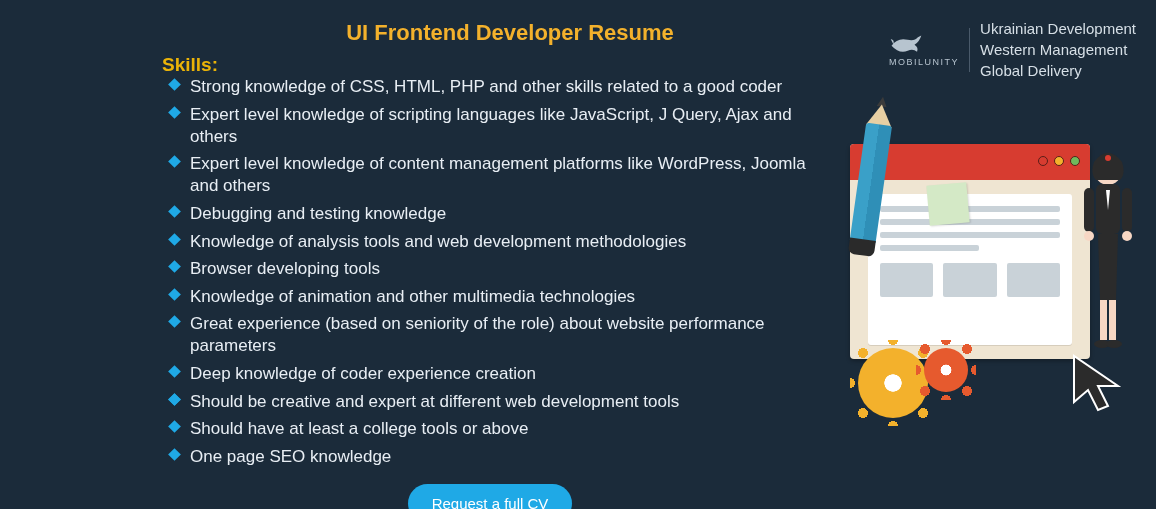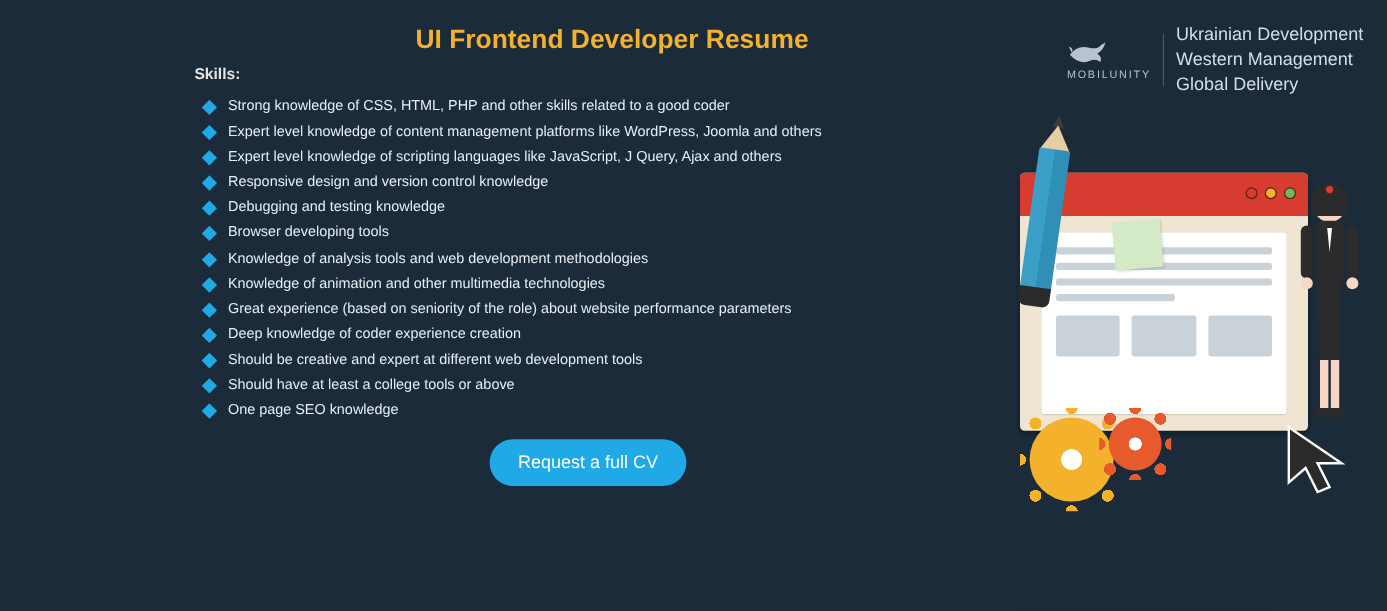--- a/index.html
+++ b/index.html
@@ -23,31 +23,31 @@
   }
   .title {
     color: #f3b12c;
     font-size: 22px;
     font-weight: bold;
     text-align: center;
     margin-bottom: 8px;
     margin-left: 40px;
   }
   .skills-heading {
-    color: #e5e5e5;
-    font-size: 13px;
+    color: #eab308;
+    font-size: 19px;
     font-weight: bold;
-    margin-bottom: 12px;
+    margin-bottom: 0;
     margin-left: -8px;
   }
   .skills-list {
     list-style: none;
   }
   .skills-list li {
-    font-size: 12px;
+    font-size: 17px;
     line-height: 1.3;
     margin-bottom: 5.5px;
     padding-left: 20px;
     position: relative;
     color: #e8eef4;
   }
   .skills-list li .diamond {
     position: absolute;
     left: 0;
     top: 4px;
@@ -218,26 +218,25 @@
 </head>
 <body>
 
 <div class="container">
 
   <div class="main">
     <h1 class="title">UI Frontend Developer Resume</h1>
     <h2 class="skills-heading">Skills:</h2>
     <ul class="skills-list" id="skills-list">
         <li><span class="diamond"></span><span>Strong knowledge of CSS, HTML, PHP and other skills related to a good coder</span></li>
+        <li><span class="diamond"></span><span>Expert level knowledge of scripting languages like JavaScript, J Query, Ajax and others</span></li>
         <li><span class="diamond"></span><span>Expert level knowledge of content management platforms like WordPress, Joomla and others</span></li>
-        <li><span class="diamond"></span><span>Expert level knowledge of scripting languages like JavaScript, J Query, Ajax and others</span></li>
-        <li><span class="diamond"></span><span>Responsive design and version control knowledge</span></li>
         <li><span class="diamond"></span><span>Debugging and testing knowledge</span></li>
+        <li><span class="diamond"></span><span>Knowledge of analysis tools and web development methodologies</span></li>
         <li><span class="diamond"></span><span>Browser developing tools</span></li>
-        <li><span class="diamond"></span><span>Knowledge of analysis tools and web development methodologies</span></li>
         <li><span class="diamond"></span><span>Knowledge of animation and other multimedia technologies</span></li>
         <li><span class="diamond"></span><span>Great experience (based on seniority of the role) about website performance parameters</span></li>
         <li><span class="diamond"></span><span>Deep knowledge of coder experience creation</span></li>
         <li><span class="diamond"></span></li>
         <li><span class="diamond"></span><span>Should be creative and expert at different web development tools</span></li>
         <li><span class="diamond"></span><span>Should have at least a college tools or above</span></li>
         <li><span class="diamond"></span><span>One page SEO knowledge</span></li>
       </ul>
     <div class="cta">
       <button class="cta-button">Request a full CV</button>

